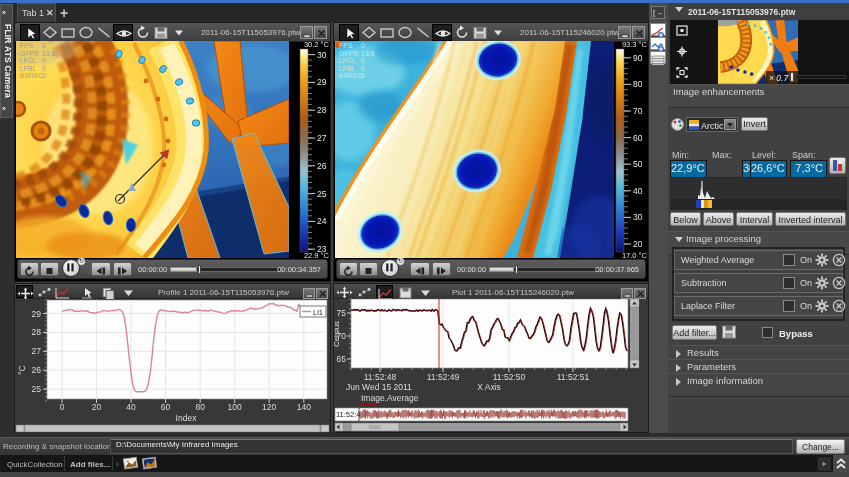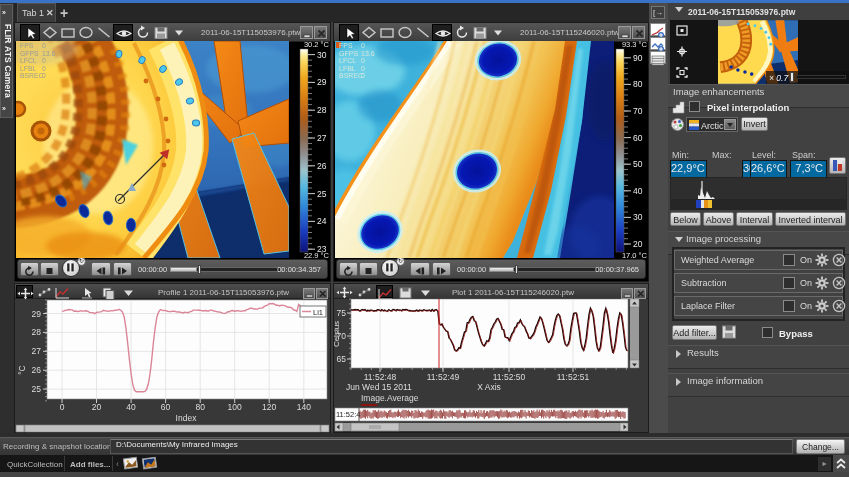--- a/index.html
+++ b/index.html
@@ -838,27 +838,20 @@
           <circle cx="115" cy="184" r="6"></circle>
         </g>
 </svg>
       <div style="position:absolute; left:96px; top:51px; width:83px; height:13px; background:rgba(15,15,15,0.72); color:#f0f0f0; font-size:8.5px;">
         <span style="position:absolute; left:3px; top:2px;">× 0.7</span>
         <span style="position:absolute; left:24px; top:1px; width:4px; height:10px; background:#e8e8e8; border:1px solid #444;"></span>
         <span style="position:absolute; left:30px; top:4px; width:50px; height:4px; background:#111; border:1px solid #333;"></span>
       </div>
     </div>
     <div class="rphdr" style="top:84px;">Image enhancements</div>
-    <div class="abs" style="left:670px; top:101px; width:179px; height:14px;">
-      <svg style="position:absolute; left:1px; top:-1px;" width="15" height="15" viewBox="0 0 15 15">
-        <path d="M2,13 L2,8 L5,8 L5,5 L9,5 L9,2 L13,2 L13,13 Z" fill="#e8e8e8" stroke="#999" stroke-width="0.6"></path>
-      </svg>
-      <span class="cb" style="left:19px; top:0px;"></span>
-      <span style="position:absolute; left:37px; top:1px; font-size:9.5px; font-weight:bold; color:#f0f0f0;">Pixel interpolation</span>
-    </div>
     <div class="abs" style="left:670px; top:117px; width:179px; height:16px;">
       <svg style="position:absolute; left:0px; top:0px;" width="15" height="15" viewBox="0 0 15 15">
         <circle cx="7.5" cy="7.5" r="6" fill="#e8e8e8" stroke="#888"></circle>
         <circle cx="5" cy="5" r="1.5" fill="#c04040"></circle>
         <circle cx="9.5" cy="4.5" r="1.5" fill="#4060c0"></circle>
         <circle cx="10.5" cy="8.5" r="1.5" fill="#40a040"></circle>
         <circle cx="6" cy="10" r="2" fill="#fff" stroke="#888" stroke-width="0.5"></circle>
       </svg>
       <div class="combo" style="left:16px; top:0; width:52px;">
         <svg style="position:absolute; left:2px; top:2px;" width="10" height="10">
@@ -984,20 +977,21 @@
     </div>
     <div class="lbtn" style="left:672px; top:325px; width:45px; height:15px; padding-top:2px;">Add filter...</div>
     <div class="abs" style="left:721px; top:325px; width:17px; height:15px;"><svg width="16" height="14" viewBox="0 0 16 14">
         <rect x="1.5" y="1" width="13" height="12" fill="#dcdcdc" stroke="#888"></rect>
         <rect x="4.5" y="1" width="7" height="4.5" fill="#6a6a6a"></rect>
         <rect x="4" y="8" width="8" height="5" fill="#9a9a9a"></rect>
       </svg></div>
     <span class="cb abs" style="left:762px; top:327px;"></span>
     <div class="abs" style="left:779px; top:328px; font-size:9.5px; font-weight:bold; color:#f0f0f0;">Bypass</div>
     <div class="rphdr" style="top:345px; background:#444;"><span style="position:absolute; left:8px; top:4px; width:0; height:0; border-top:4px solid transparent; border-bottom:4px solid transparent; border-left:5px solid #c8c8c8;"></span><span style="margin-left:14px;">Results</span></div>
+    <div class="rphdr" style="top:359px; background:#444;"><span style="position:absolute; left:8px; top:4px; width:0; height:0; border-top:4px solid transparent; border-bottom:4px solid transparent; border-left:5px solid #c8c8c8;"></span><span style="margin-left:14px;">Parameters</span></div>
     <div class="rphdr" style="top:373px; background:#444;"><span style="position:absolute; left:8px; top:4px; width:0; height:0; border-top:4px solid transparent; border-bottom:4px solid transparent; border-left:5px solid #c8c8c8;"></span><span style="margin-left:14px;">Image information</span></div>
     <div class="abs" style="left:0; top:433px; width:849px; height:4px; background:#2c2c2c;"></div>
     <div id="recbar" class="abs"></div>
     <div id="reclabel" class="abs">Recording &amp; snapshot location:</div>
     <div id="recfield" class="abs">D:\Documents\My Infrared Images</div>
     <div id="changebtn" class="abs">Change...</div>
     <div id="qcbar" class="abs"></div>
     <div class="qctxt" style="left:7px;">QuickCollection</div>
     <div class="qcsep" style="left:64px;"></div>
     <div class="qctxt" style="left:70px; font-weight:bold;">Add files...</div>

